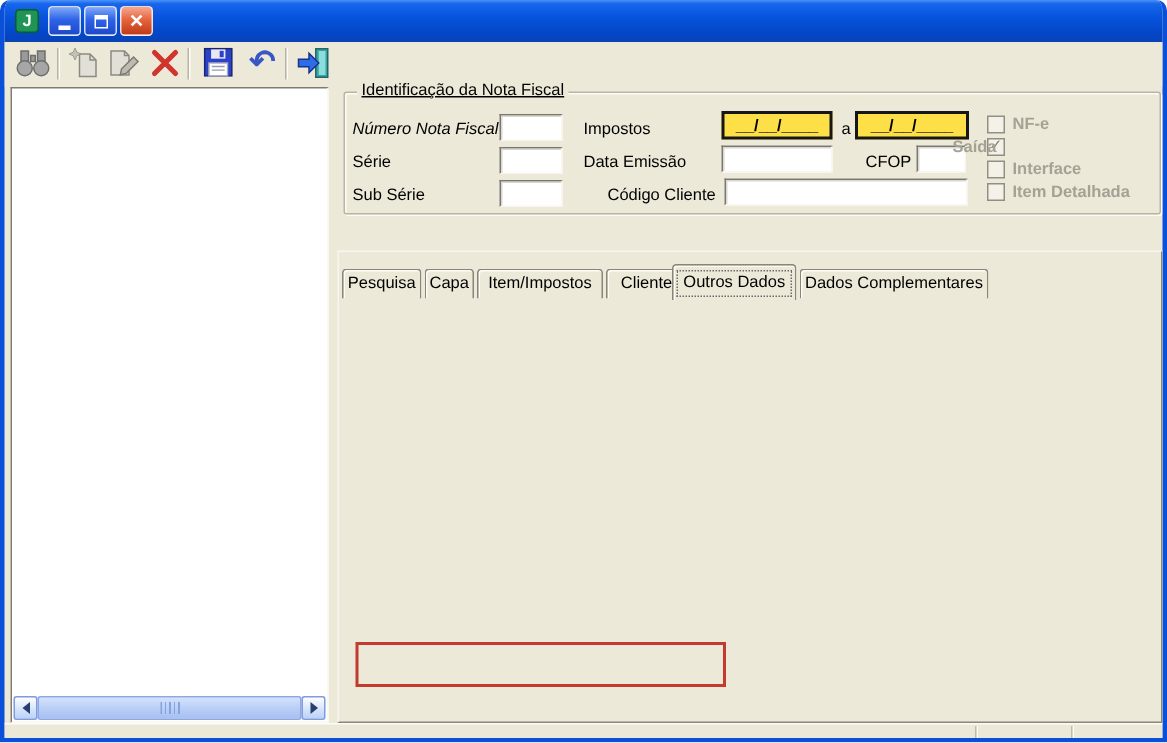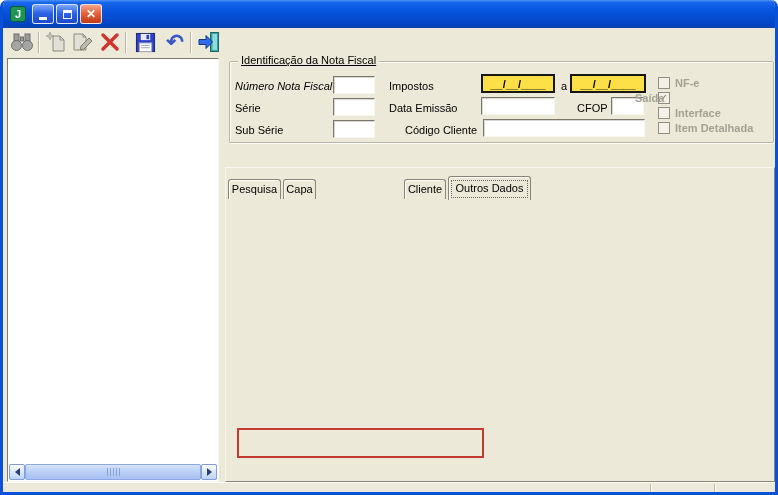--- a/index.html
+++ b/index.html
@@ -207,22 +207,24 @@
       <span></span>
     </div>
   <span class="lbl dis" style="left:672px;top:107px;">Interface</span>
   <div class="cbox" style="left:655px;top:122px;">
       <span></span>
     </div>
   <span class="lbl dis" style="left:672px;top:122px;">Item Detalhada</span>
 
   <div class="tab" style="left:225px;width:53px;">Pesquisa</div>
   <div class="tab" style="left:280px;width:33px;">Capa</div>
-  <div class="tab" style="left:401px;width:42px;">Cliente</div>
+  <div class="tab" style="left:315px;width:84px;">Item/Impostos</div>
+  <div class="tab" style="left:401px;width:54px;">Cliente</div>
   <div class="tab active" style="left:445px;width:83px;">Outros Dados</div>
+  <div class="tab" style="left:530px;width:126px;">Dados Complementares</div>
 
   <div class="tabpage"></div>
 
   <div class="groupbox" style="left:230px;top:176px;width:536px;height:198px;">
     <span class="legend dis">Nota Fiscal de Energia Elétrica</span>
   </div>
   <span class="lbl" style="left:238px;top:197px;">Número da Conta</span>
   <input class="tin" style="left: 373px; top: 191px; width: 114px; height: 18px;" value="">
   <span class="lbl" style="left:238px;top:220px;">Data de Vencimento</span>
   <input class="bin dmask" style="left: 374px; top: 214px; width: 76px; height: 19px;" value="__/__/____">

